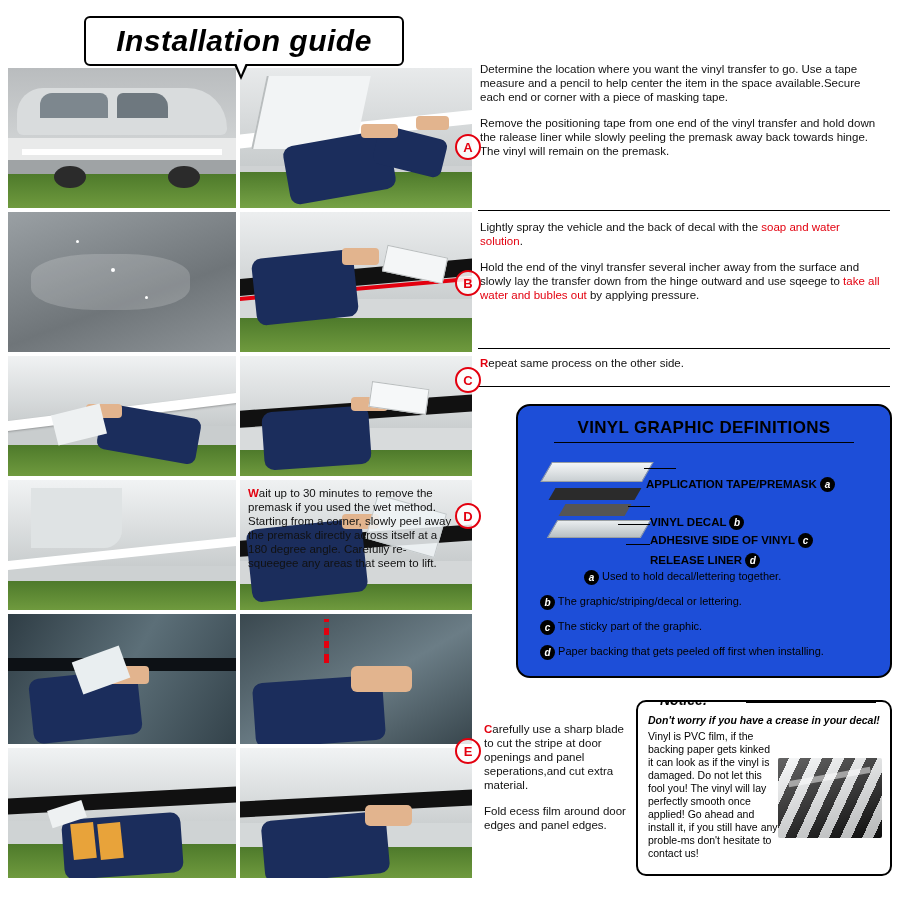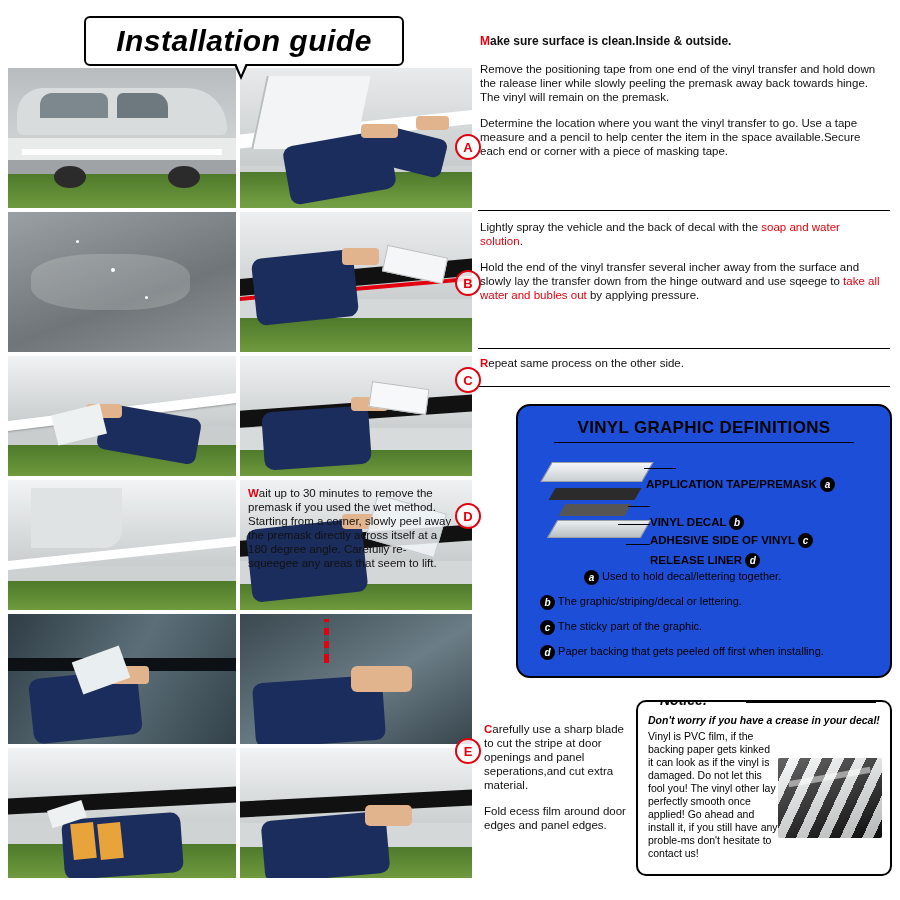--- a/index.html
+++ b/index.html
@@ -346,27 +346,24 @@
   </div>
 
   <div class="photo" style="left:240px; top:748px; width:232px; height:130px; background:#d4d8d9;">
     <div style="position:absolute;left:0;top:0;width:100%;height:58%;background:linear-gradient(#f1f3f4,#ccd0d1);"></div>
     <div class="grass" style="height:24%;"></div>
     <div style="position:absolute;left:-6%;top:36%;width:120%;height:12%;background:#111;transform:rotate(-3deg);"></div>
     <div style="position:absolute;left:10%;top:52%;width:54%;height:48%;background:#1b2d5c;border-radius:10px;transform:rotate(-5deg);"></div>
     <div style="position:absolute;left:54%;top:44%;width:20%;height:16%;background:#e2b48e;border-radius:5px;"></div>
   </div>
 
-  <div class="txt" style="left:480px; top:34px; width:400px; font-weight:bold; font-size:12px;">
-    <span class="redcap">M</span><span>ake sure surface is clean.Inside &amp; outside.</span>
-  </div>
 
   <div class="txt" style="left:480px; top:62px; width:402px;">
+    <p>Determine the location where you want the vinyl transfer to go. Use a tape measure and a pencil to help center the item in the space available.Secure each end or corner with a piece of masking tape.</p>
     <p>Remove the positioning tape from one end of the vinyl transfer and hold down the ralease liner while slowly peeling the premask away back towards hinge. The vinyl will remain on the premask.</p>
-    <p>Determine the location where you want the vinyl transfer to go. Use a tape measure and a pencil to help center the item in the space available.Secure each end or corner with a piece of masking tape.</p>
   </div>
 
   <div class="rule" style="left:478px; top:210px; width:412px;"></div>
 
   <div class="txt" style="left:480px; top:220px; width:402px;">
     <p>
       <span>Lightly spray the vehicle and the back of decal with the </span><span class="red">soap and water solution</span><span>.</span>
     </p>
     <p>
       <span>Hold the end of the vinyl transfer several incher away from the surface and slowly lay the transfer down from the hinge outward and use sqeege to </span><span class="red">take all water and bubles out</span><span> by applying pressure.</span>
@@ -439,20 +436,20 @@
     <div class="defitem" style="left:22px; top:239px;">
       <span class="dot">d</span>
       <span>Paper backing that gets peeled off first when installing.</span>
     </div>
   </div>
 
   <div class="noticebox">
     <div class="notice-title">Notice!</div>
     <div class="notice-line"></div>
     <div class="notice-head">Don't worry if you have a crease in your decal!</div>
-    <div class="notice-body">Vinyl is PVC film, if the backing paper gets kinked it can look as if the vinyl is damaged. Do not let this fool you! The vinyl other lay perfectly smooth once applied! Go ahead and install it, if you still have any proble-ms don't hesitate to contact us!</div>
+    <div class="notice-body">Vinyl is PVC film, if the backing paper gets kinked it can look as if the vinyl is damaged. Do not let this fool you! The vinyl will lay perfectly smooth once applied! Go ahead and install it, if you still have any proble-ms don't hesitate to contact us!</div>
     <div class="notice-img" style="background:repeating-linear-gradient(115deg,#111 0 10px,#f2f4f5 10px 20px);">
       <div style="position:absolute;left:0;top:0;width:100%;height:100%;background:linear-gradient(160deg,rgba(255,255,255,0.35),rgba(0,0,0,0.25));"></div>
       <div style="position:absolute;left:10%;top:20%;width:80%;height:8%;background:rgba(255,255,255,0.5);transform:rotate(-10deg);"></div>
     </div>
   </div>
 
 </div>
 
 </body></html>

